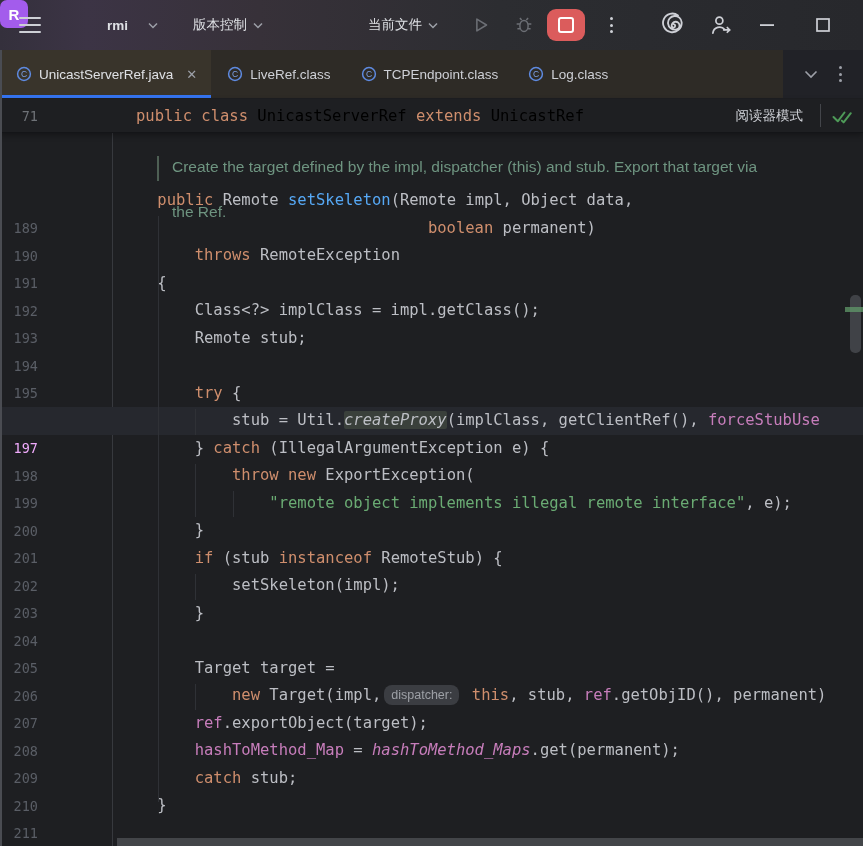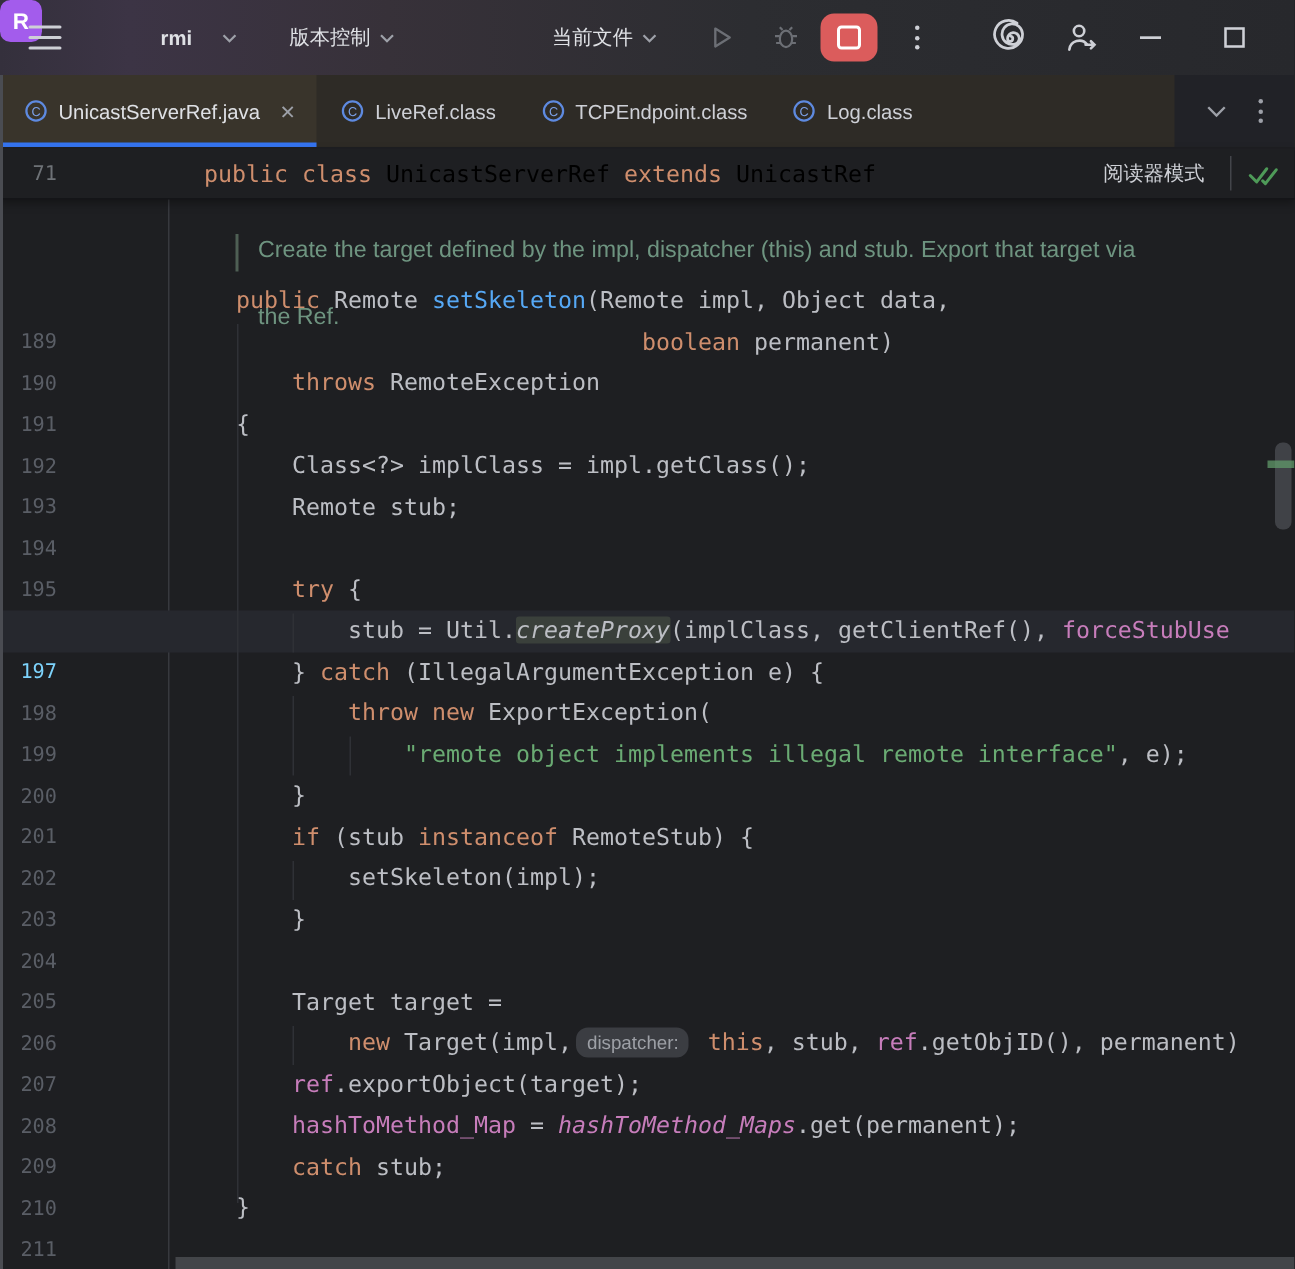--- a/index.html
+++ b/index.html
@@ -63,21 +63,21 @@
   .gutter-sep{position:absolute;left:112px;top:-33px;bottom:0;width:1px;background:#37393E;}
   .doc-comment{position:relative;height:55px;padding:2px 0 0 172px;box-sizing:border-box;}
   .doc-comment .bar{position:absolute;left:157px;top:4px;bottom:6px;width:2px;background:#4E5F54;}
   .doc-comment div{font-size:15.5px;line-height:25px;color:#6E9480;margin-top:20px;}
   .cl{position:relative;height:27.5px;line-height:27.5px;white-space:pre;
     font:15.5px/27.5px "DejaVu Sans Mono",monospace;color:var(--plain);font-variant-ligatures:none;}
   .cl .ln{position:absolute;left:0;top:0;width:38px;text-align:right;
     font-size:13.5px;color:#5A5E66;margin-top:28px;}
   .cl .ct{display:inline-block;margin-left:120px;}
   .cl.cur{background:#26282E;}
-  .cl.cur .ln{color:#7dd3fc;}
+  .cl.cur .ln{color:#f0abfc;}
   .tok-k{color:var(--kw);}
   .tok-m{color:var(--method);}
   .tok-s{color:var(--str);}
   .tok-f{color:var(--field);}
   .tok-fs{color:var(--field);font-style:italic;}
   .tok-hi{font-style:italic;background:#3A403B;border-radius:2px;}
   .tok-inlay{
     display:inline-block;background:#3B3D42;color:#9DA0A6;border-radius:8px;
     font:12.5px/20px "Liberation Sans",sans-serif;padding:0 7px;margin:0 3px;vertical-align:1px;
   }

